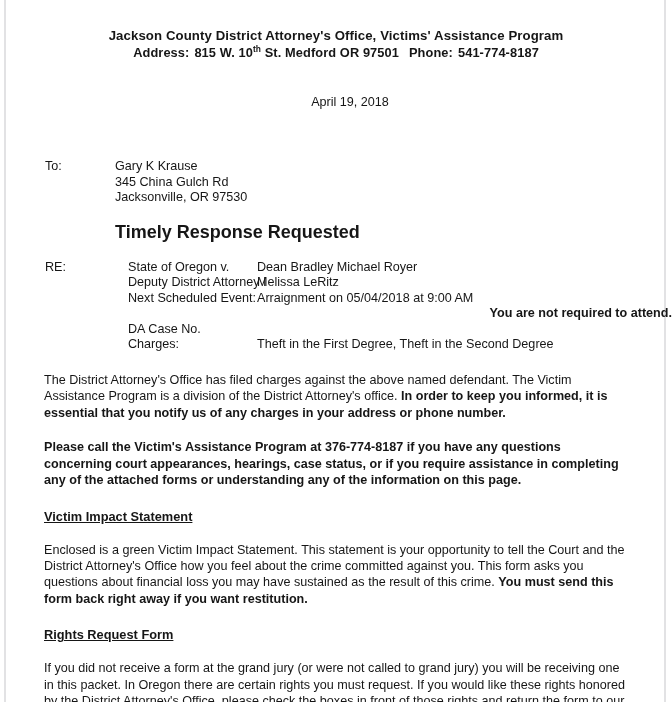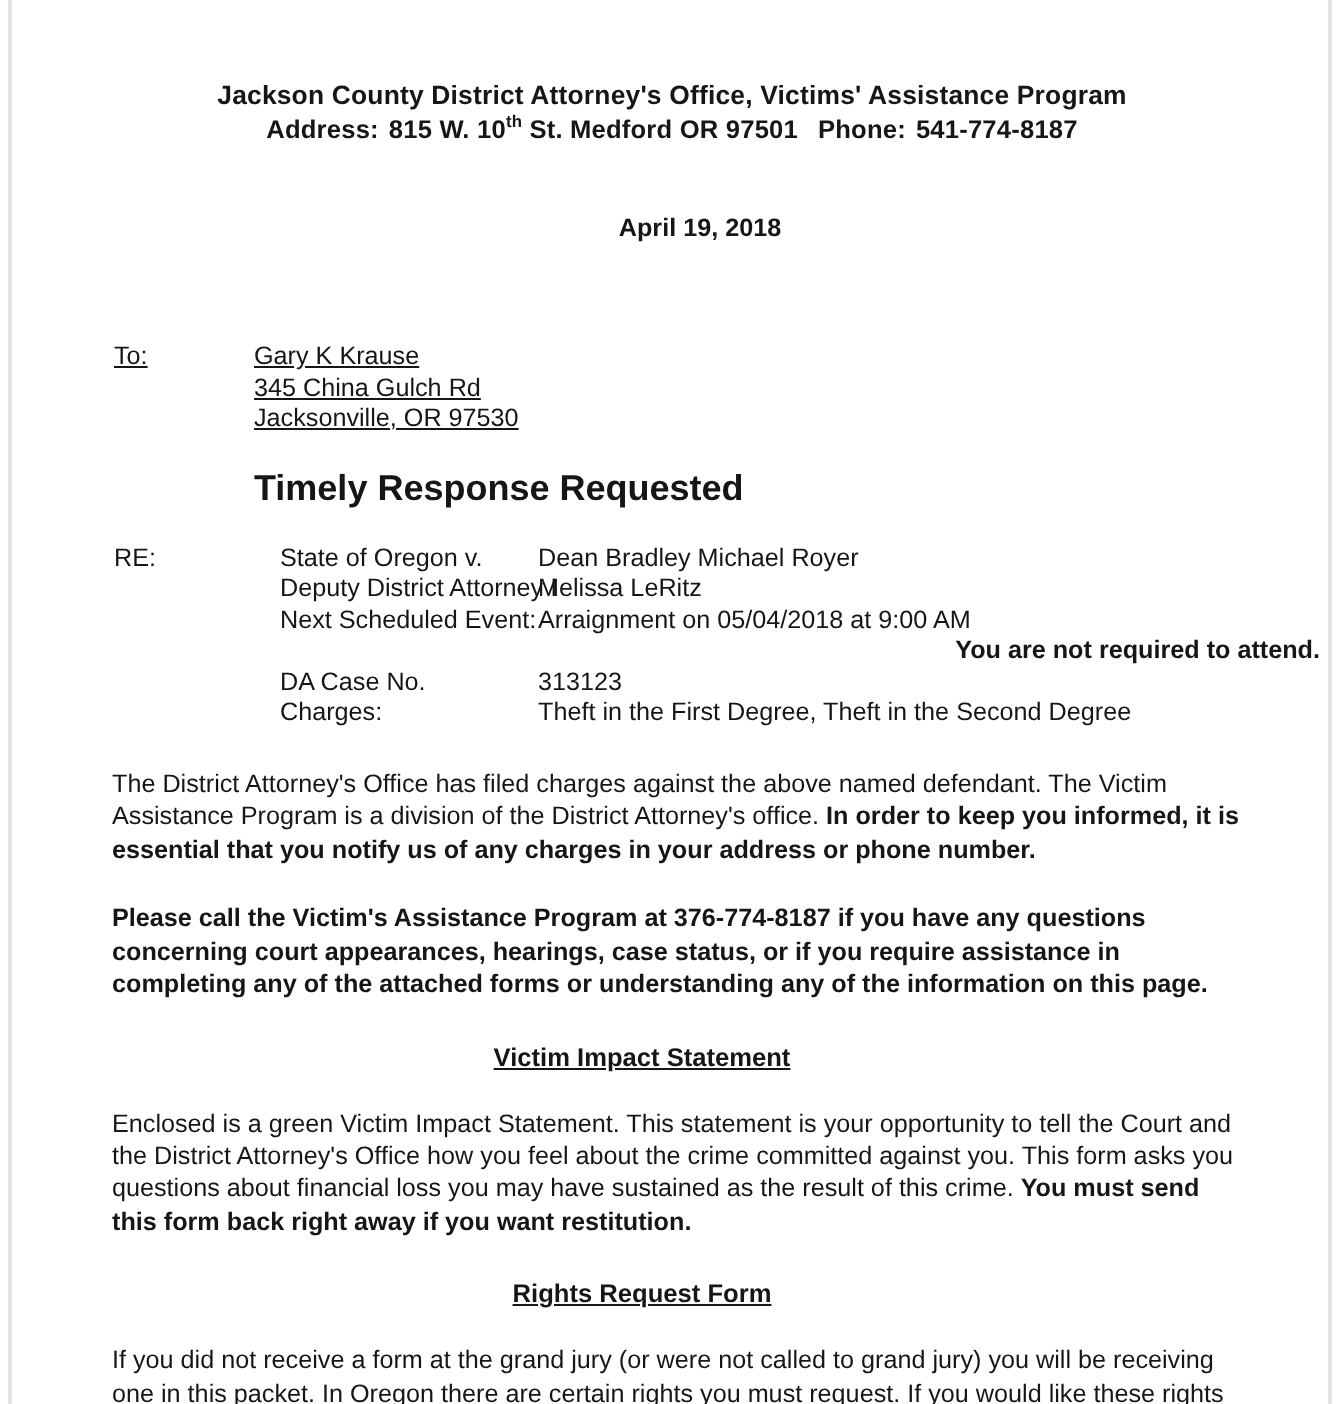--- a/index.html
+++ b/index.html
@@ -23,21 +23,21 @@
     top: 0;
     bottom: 0;
     width: 2px;
     background: #e2e2e4;
   }
   .scan-edge.left  { left: 4px; }
   .scan-edge.right { right: 6px; }
 
   .page {
     position: relative;
-    padding: 12px;
+    padding: 0;
     height: 100%;
     box-sizing: border-box;
   }
 
   
   .letterhead {
     text-align: center;
     font-weight: bold;
     font-size: 13.2px;
     line-height: 17px;
@@ -53,31 +53,30 @@
     line-height: 0;
   }
   .sp { display: inline-block; width: 5px; }
 
   
   .date-line {
     text-align: center;
     font-size: 12.6px;
     margin-top: 34px;
     margin-left: 28px;
-    font-weight: bold;
   }
 
   
   .addr-block {
     margin-top: 50px;
     padding-left: 45px;
     font-size: 12.6px;
     line-height: 15.5px;
   }
-  .addr-row { display: flex; text-decoration: underline; }
+  .addr-row { display: flex; }
   .addr-label { width: 70px; flex: 0 0 70px; }
   .addr-lines > div { white-space: nowrap; }
 
   .timely {
     font-weight: bold;
     font-size: 18px;
     padding-left: 115px;
     margin-top: 16px;
   }
 
@@ -112,21 +111,20 @@
     margin: 0;
     text-align: left;
   }
   p.para.b { font-weight: bold; }
   .para b { font-weight: bold; }
 
   .gap-1 { height: 19px; }
   .gap-2 { height: 18px; }
 
   .section-head {
-    text-align: center;
     font-weight: bold;
     font-size: 12.8px;
     text-decoration: underline;
     margin: 0;
     padding-right: 34px;
   }
   .gap-head-top { height: 20px; }
   .gap-head-bot { height: 18px; }
 </style>
 </head>
@@ -178,21 +176,20 @@
           <div class="re-key">Next Scheduled Event:</div>
           <div class="re-val">Arraignment on 05/04/2018 at 9:00 AM</div>
         </div>
 
         <div class="re-indent">
           <span class="re-val bold">You are not required to attend.</span>
         </div>
 
         <div class="re-line">
           <div class="re-key">DA Case No.</div>
-          <div class="re-val">313123</div>
         </div>
 
         <div class="re-line">
           <div class="re-key">Charges:</div>
           <div class="re-val">Theft in the First Degree, Theft in the Second Degree</div>
         </div>
 
       </div>
     </div>
   </div>

